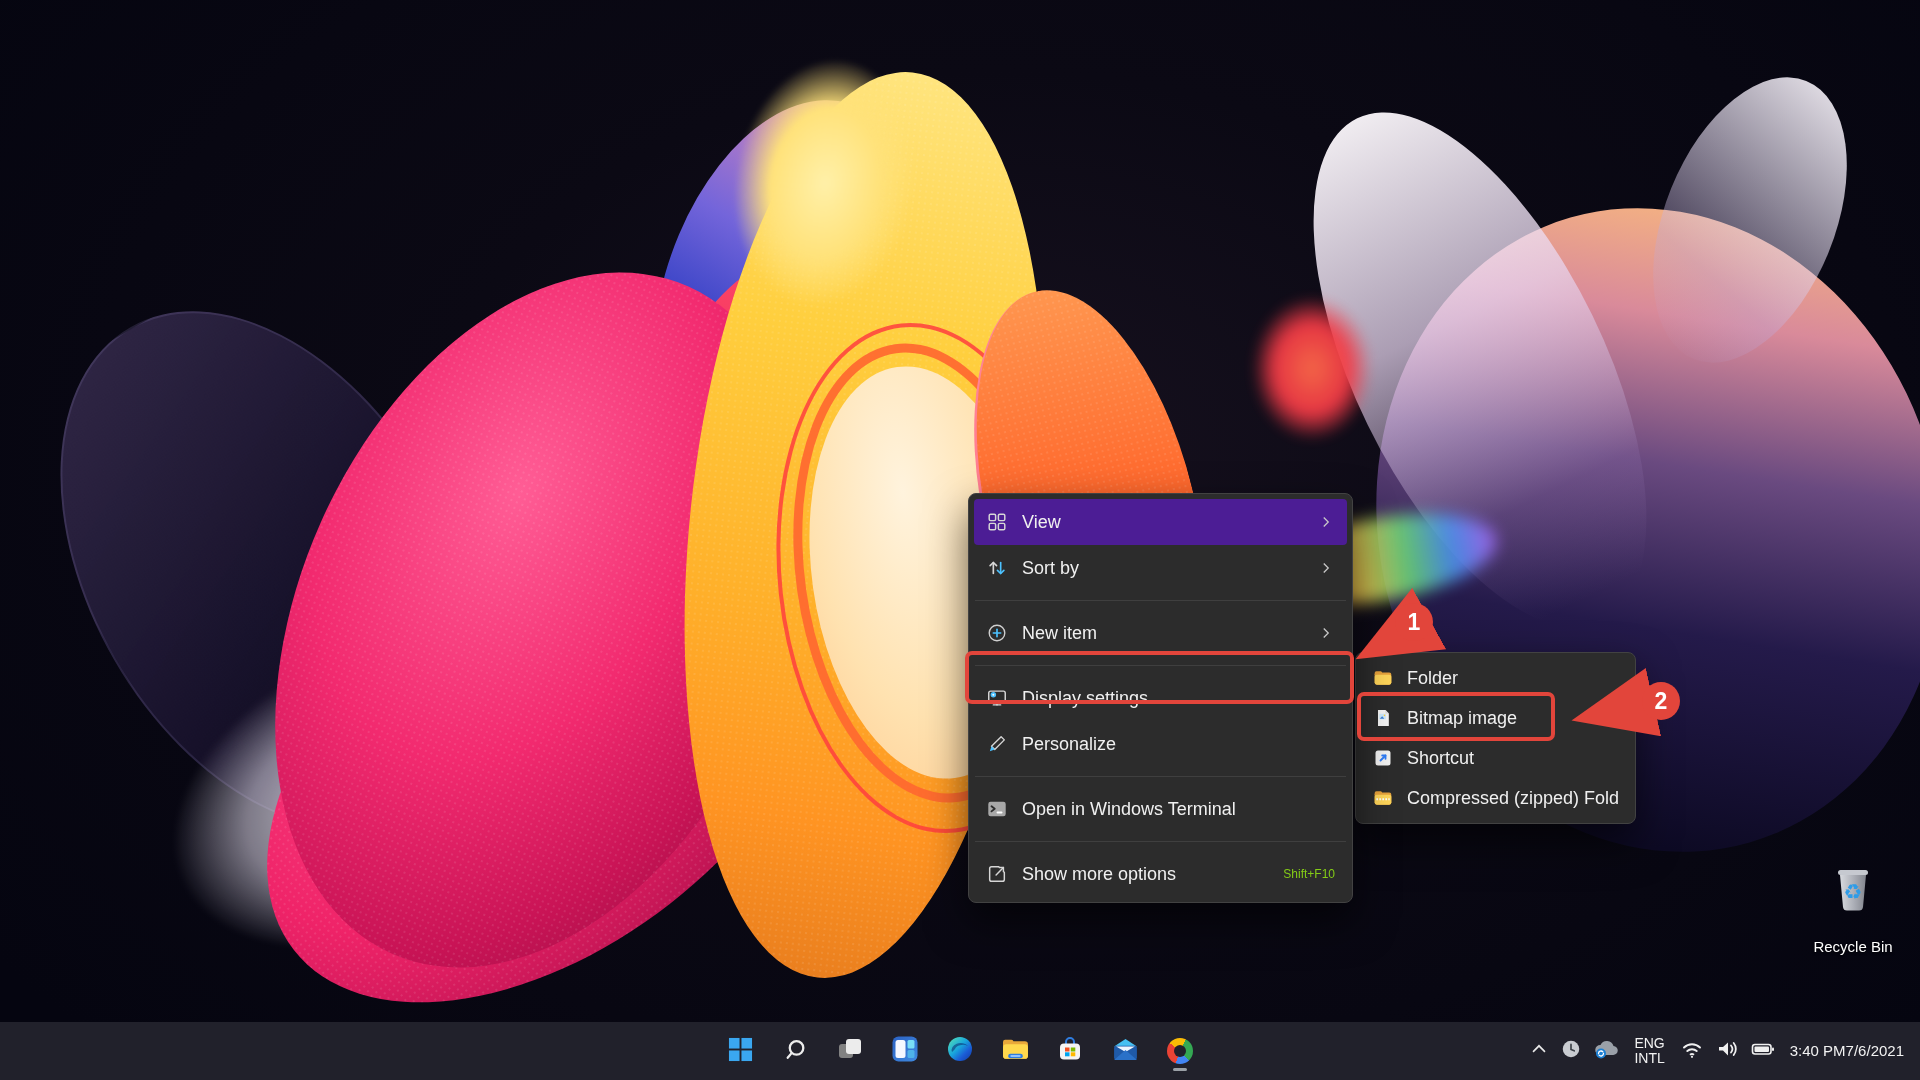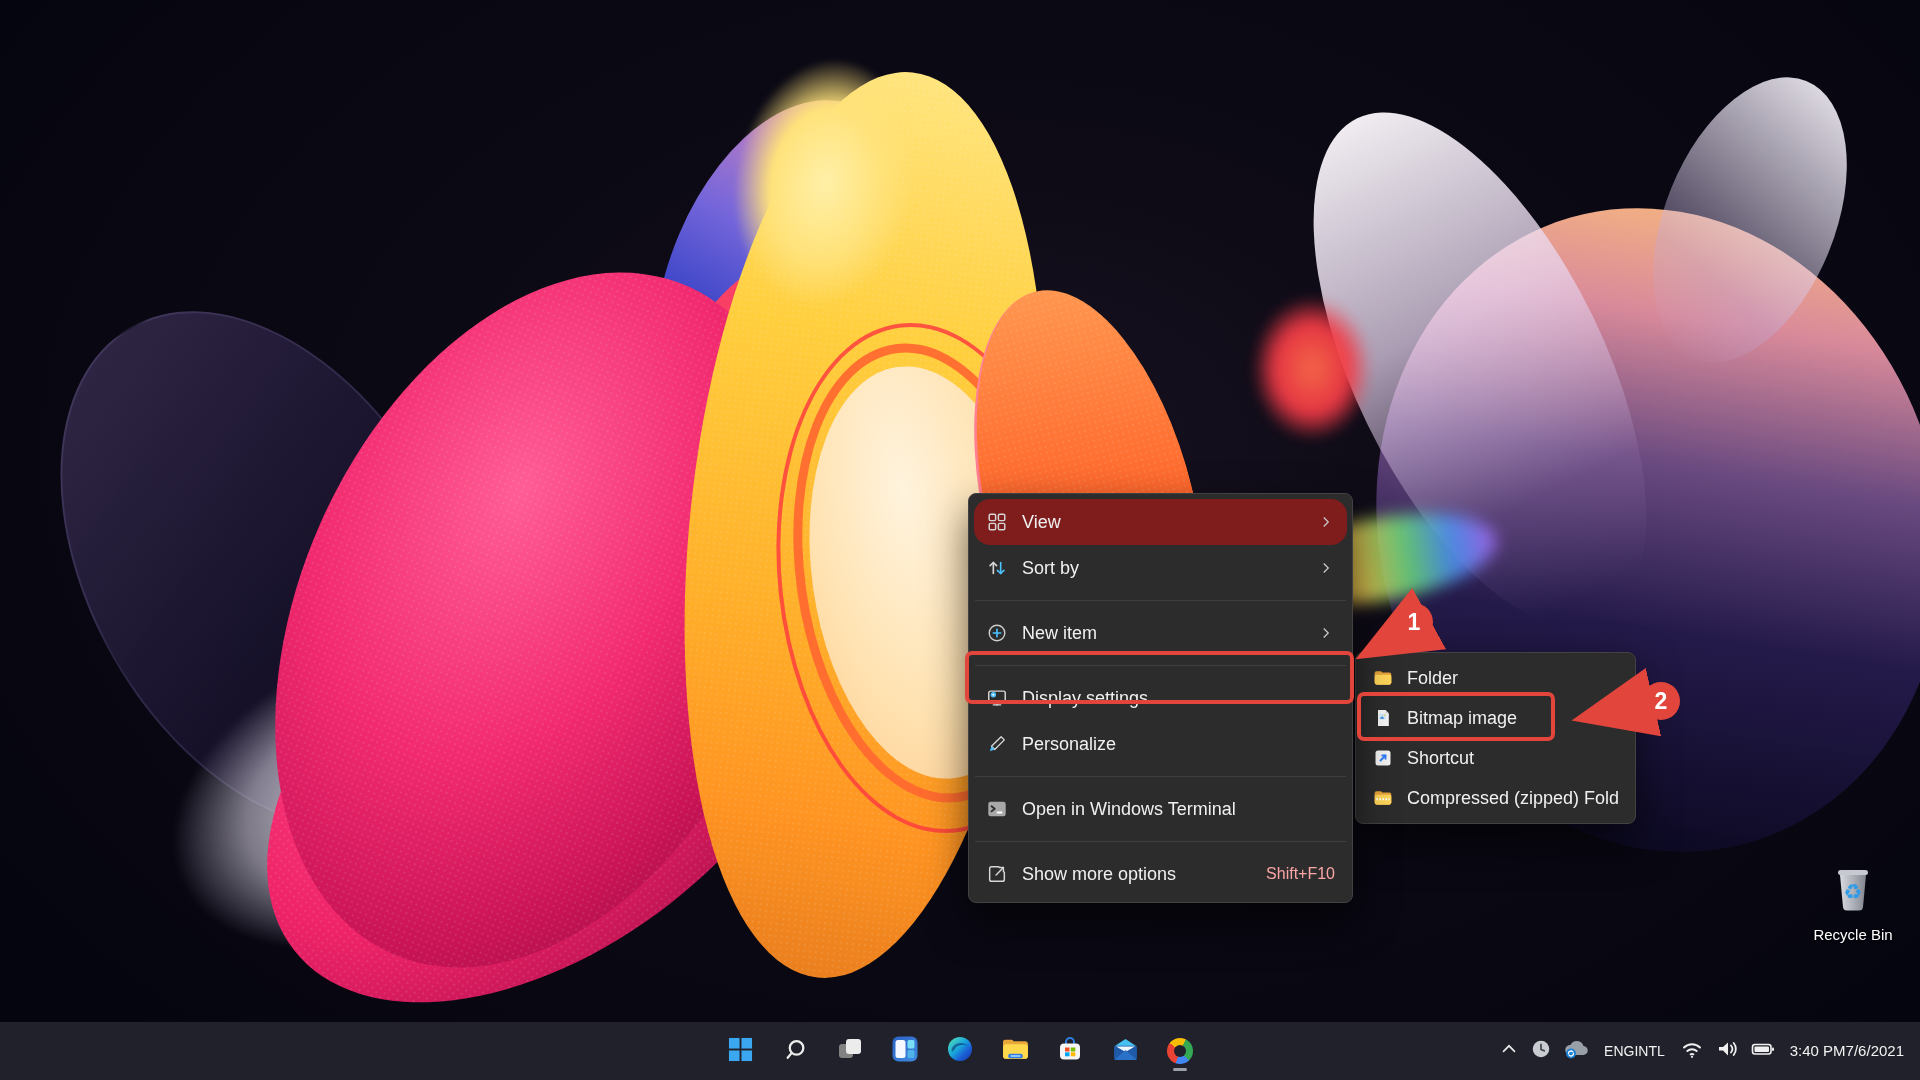--- a/index.html
+++ b/index.html
@@ -64,52 +64,52 @@
 
   
   .context-menu, .submenu {
     position:absolute; background:#2c2c2c; border:1px solid #424242; border-radius:8px;
     padding:5px; box-shadow:0 18px 42px rgba(0,0,0,.6);
   }
   .context-menu { left:968px; top:493px; width:385px; z-index:30; }
   .submenu { left:1355px; top:652px; width:281px; z-index:29; }
   .menu-item { display:flex; align-items:center; height:46px; border-radius:4px;
     padding:0 12px; color:#f0f0f0; font-size:18px; white-space:nowrap; }
-  .menu-item.hover { background:#7f1d1d;border-radius:16px; }
+  .menu-item.hover { background:#4c1d95; }
   .submenu .menu-item { height:40px; }
   .mi-icon { width:22px; height:22px; margin-right:14px; flex:none; display:flex; align-items:center; justify-content:center; }
   .submenu .mi-icon { width:20px; height:20px; }
   .mi-label { flex:1; overflow:hidden; }
   .mi-chevron { width:18px; height:18px; margin-left:8px; flex:none; display:flex; }
-  .mi-shortcut { color:#fca5a5; font-size:16px; margin-left:12px; }
+  .mi-shortcut { color:#84cc16; font-size:12px; margin-left:12px; }
   .menu-item.disabled { color:#8b8b8b; }
   .menu-sep { height:1px; background:#3f3f3f; margin:9px 1px; }
 
   
   .taskbar { position:absolute; left:0; right:0; bottom:0; height:58px; background:#21212b; z-index:40; }
   .tb-center { position:absolute; left:0; right:0; top:0; bottom:0; display:flex;
     justify-content:center; align-items:center; gap:12px; }
   .tb-btn { width:43px; height:43px; border-radius:6px; display:flex; align-items:center;
     justify-content:center; position:relative; }
   .tb-indicator { position:absolute; bottom:2px; left:50%; transform:translateX(-50%);
     width:14px; height:3px; border-radius:2px; background:#9ba0a6; }
   .chrome-ring { width:26px; height:26px; border-radius:50%; position:relative;
     background:conic-gradient(from 200deg,#ea4335 0 30%,#fbbc05 30% 52%,#34a853 52% 82%,#4285f4 82% 100%); }
   .chrome-ring::after { content:""; position:absolute; inset:7px; border-radius:50%; background:#21212b; }
   .tb-tray { position:absolute; right:0; top:0; bottom:0; display:flex; align-items:center; padding-right:12px; }
   .tray-btn { height:42px; border-radius:6px; display:flex; align-items:center; justify-content:center; padding:0 5px; }
-  .tray-lang { display:flex; flex-direction:row; align-items:center; color:#f2f2f2;
+  .tray-lang { display:flex; flex-direction:column; align-items:center; color:#f2f2f2;
     font-size:14px; line-height:15px; padding:0 9px; }
   .tray-clockblock { display:flex; flex-direction:row; align-items:flex-end; color:#f2f2f2;
     font-size:15px; line-height:18px; padding:0 4px 0 9px; }
 
   
   .recycle-bin { position:absolute; left:1810px; top:866px; width:86px; z-index:5;
     display:flex; flex-direction:column; align-items:center; }
-  .rb-label { margin-top:8px; color:#fff; font-size:15px; text-shadow:0 1px 3px rgba(0,0,0,.95); }
+  .rb-label { margin-top:20px; color:#fff; font-size:15px; text-shadow:0 1px 3px rgba(0,0,0,.95); }
 
   
   .annotations { position:absolute; inset:0; z-index:50; pointer-events:none; }
 </style>
 </head>
 <body>
 
 <div class="wallpaper">
   <div class="petal glass-left"></div>
   <div class="petal white-soft"></div>

